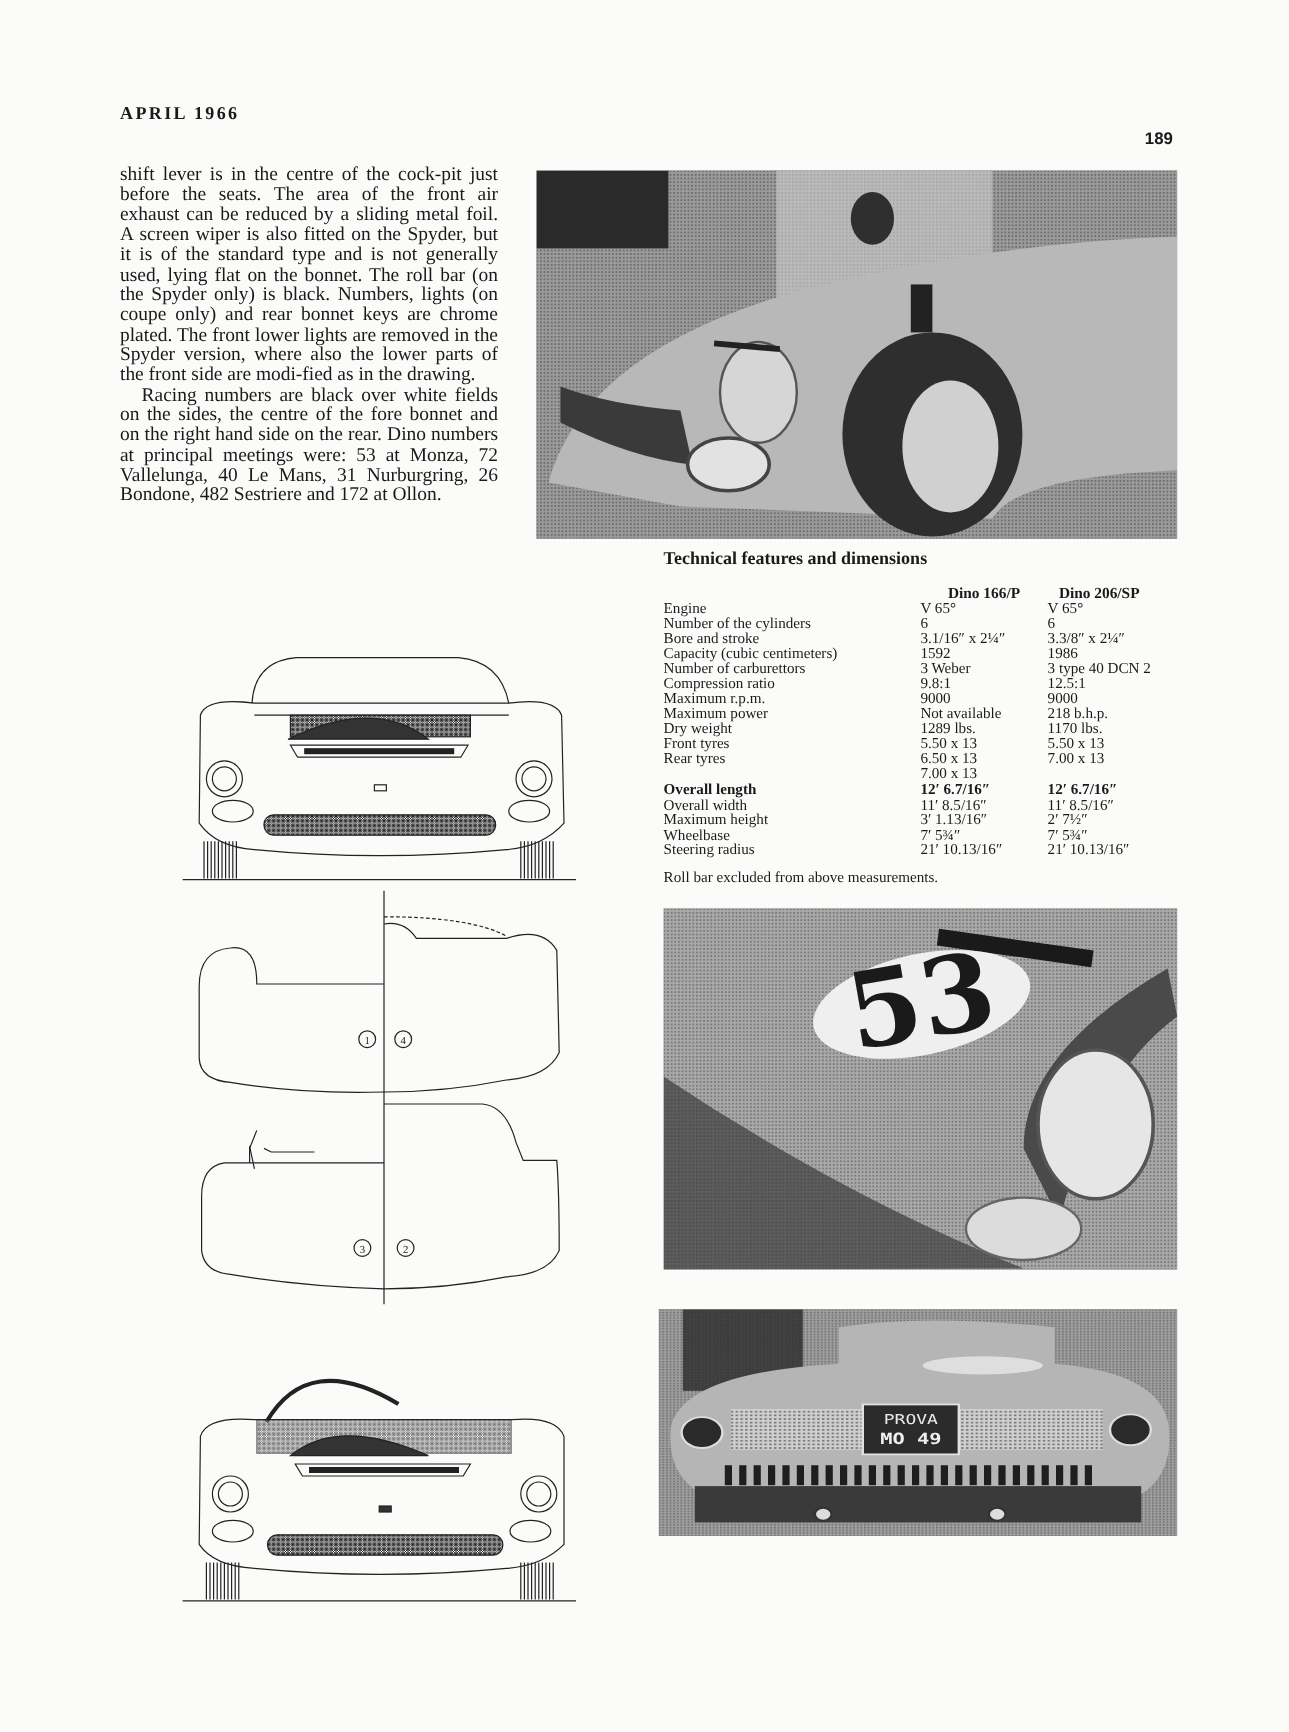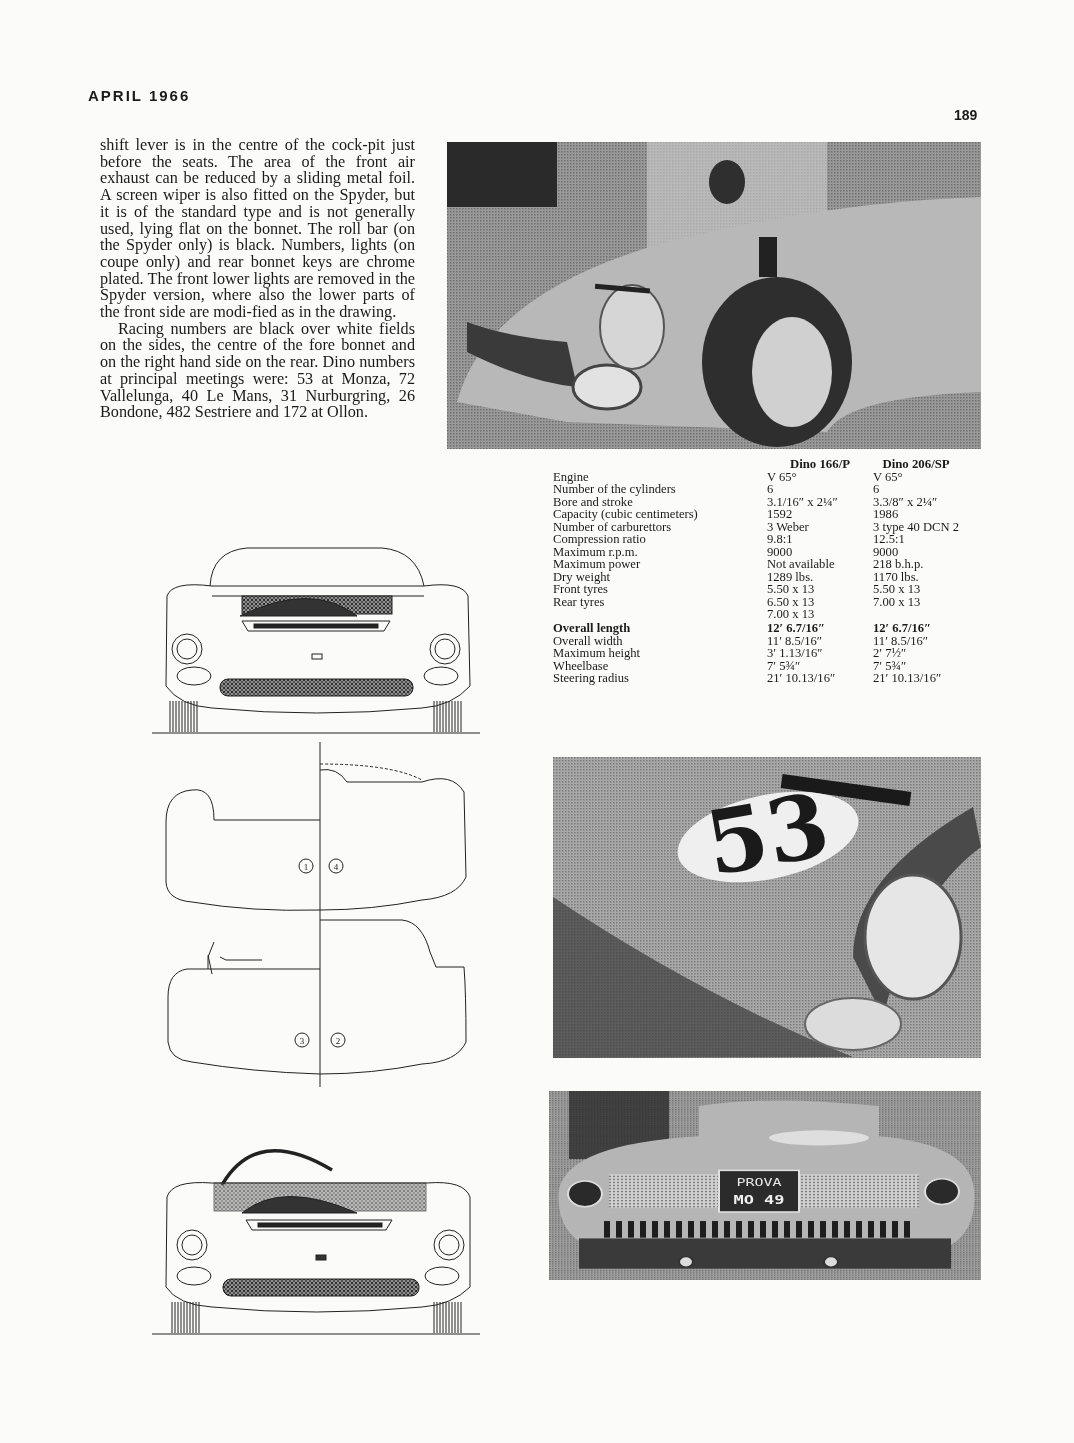--- a/index.html
+++ b/index.html
@@ -2,22 +2,22 @@
 <html><head>
 <meta charset="utf-8">
 <style>
   html, body { margin: 0; padding: 0; }
   body {
     width: 1074px; height: 1443px; position: relative; overflow: hidden;
     background: #fbfbfa; color: #1a1a1a;
     font-family: "Liberation Serif", "DejaVu Serif", serif;
   }
   .header-left {
-    position: absolute; left: 88px; top: 87px;
-    font-family: Liberation Sans, sans-serif; font-weight: bold; font-size: 15px;
+    position: absolute; left: 100px; top: 87px;
+    font-family: Liberation Serif, serif; font-weight: bold; font-size: 15px;
     letter-spacing: 2px;
   }
   .header-right {
     position: absolute; left: 954px; top: 87px;
     font-family: Liberation Sans, sans-serif; font-weight: bold; font-size: 14px; margin-top: 20px;
   }
   .body-text {
     position: absolute; left: 100px; top: 137px; width: 315px;
     font-size: 16.2px; line-height: 16.7px; text-align: justify;
   }
@@ -75,20 +75,21 @@
     <ellipse cx="160" cy="245" rx="34" ry="22" fill="#e2e2e2" stroke="#444" stroke-width="3"></ellipse>
     <ellipse cx="185" cy="185" rx="32" ry="42" fill="#d6d6d6" stroke="#555" stroke-width="2"></ellipse>
     <ellipse cx="330" cy="220" rx="75" ry="85" fill="#2e2e2e"></ellipse>
     <ellipse cx="345" cy="230" rx="40" ry="55" fill="#d0d0d0"></ellipse>
     <rect x="312" y="95" width="18" height="40" fill="#222"></rect>
     <rect x="148" y="144" width="55" height="5" fill="#222" transform="rotate(5 175 146)"></rect>
   </svg>
 </div>
 
 <div class="tech">
+  <div class="tech-title">Technical features and dimensions</div>
   <table>
     <thead>
       <tr>
         <th class="c0"></th>
         <th class="c1">Dino 166/P</th>
         <th>Dino 206/SP</th>
       </tr>
     </thead>
     <tbody id="spec-body">
         <tr>
@@ -171,20 +172,21 @@
           <td class="c1">7′ 5¾″</td>
           <td>7′ 5¾″</td>
         </tr>
         <tr>
           <td class="c0">Steering radius</td>
           <td class="c1">21′ 10.13/16″</td>
           <td>21′ 10.13/16″</td>
         </tr>
       </tbody>
   </table>
+  <div class="note">Roll bar excluded from above measurements.</div>
 </div>
 
 <div class="photo" id="photo2">
   <svg viewBox="0 0 428 301" preserveAspectRatio="none">
     <defs>
       <pattern id="ht2" width="3" height="3" patternUnits="userSpaceOnUse">
         <rect width="3" height="3" fill="#a8a8a8"></rect>
           <rect width="1.5" height="1.5" fill="#7a7a7a"></rect>
       </pattern>
     </defs>

